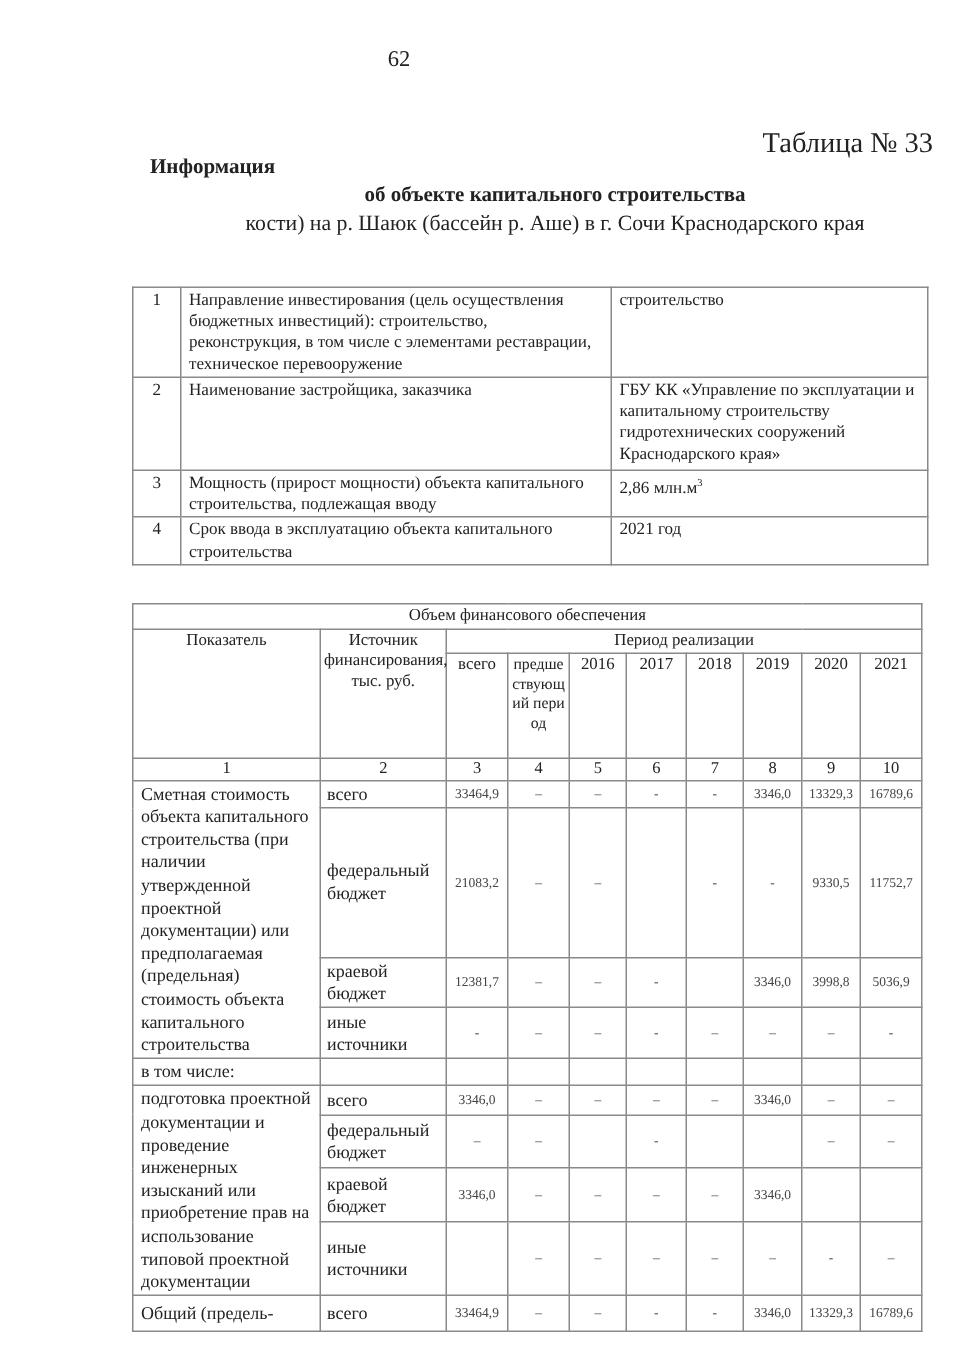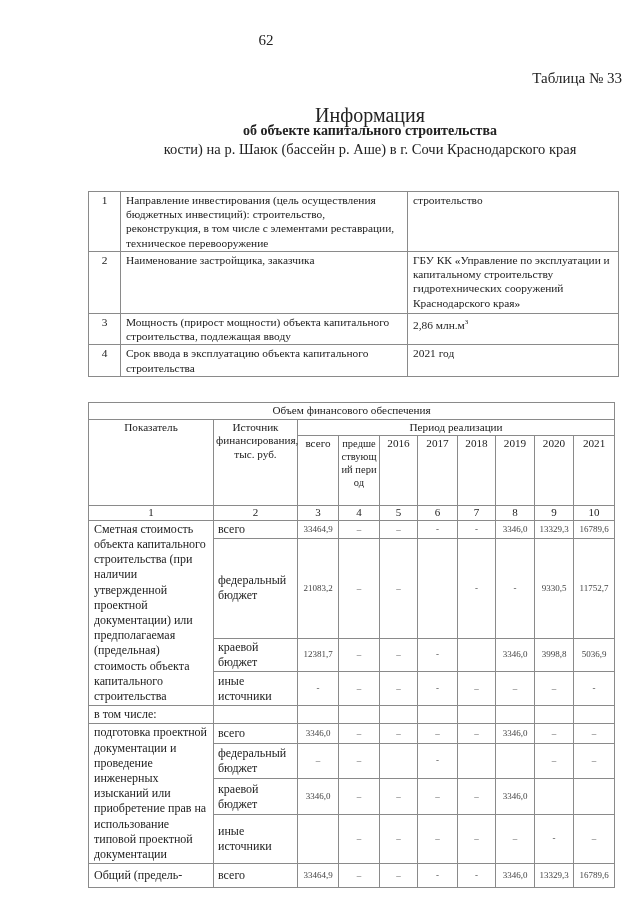--- a/index.html
+++ b/index.html
@@ -1,21 +1,21 @@
 <!DOCTYPE html>
 <html><head>
 <meta charset="utf-8">
 <style>
   html, body { margin: 0; padding: 0; background: #ffffff; }
   body { width: 640px; height: 905px; position: relative; overflow: hidden;
          font-family: "Liberation Serif", "DejaVu Serif", serif; color: #222; }
   .abs { position: absolute; }
   .page-num { left: 0; width: 532px; top: 32px; text-align: center; font-size: 15px; }
-  .table-no { right: 18px; top: 70px; font-size: 15px; }
-  .title1 { left: 100px; width: 540px; top: 104px; text-align: center; font-weight: normal; font-size: 20px; }
+  .table-no { right: 18px; top: 85px; font-size: 19px; }
+  .title1 { left: 100px; width: 540px; top: 104px; font-weight: bold; font-size: 14px; }
   .title2 { left: 100px; width: 540px; top: 123px; text-align: center; font-weight: bold; font-size: 14px; }
   .subtitle { left: 100px; width: 540px; top: 140px; text-align: center; font-size: 14.5px; line-height: 19px; }
 
   table { border-collapse: collapse; position: absolute; table-layout: fixed; }
   td, th { border: 1px solid #8a8a8a; font-weight: normal; padding: 0 4px; vertical-align: top; }
   #t1 { left: 88px; top: 191px; width: 530px; font-size: 11.4px; line-height: 14.2px; }
   #t1 td { padding: 1px 5px; }
   #t1 .num { text-align: center; }
   #t2 { left: 88px; top: 402px; width: 526px; font-size: 11.2px; line-height: 13.6px; }
   #t2 th { text-align: center; padding: 1px 2px; vertical-align: top; }

